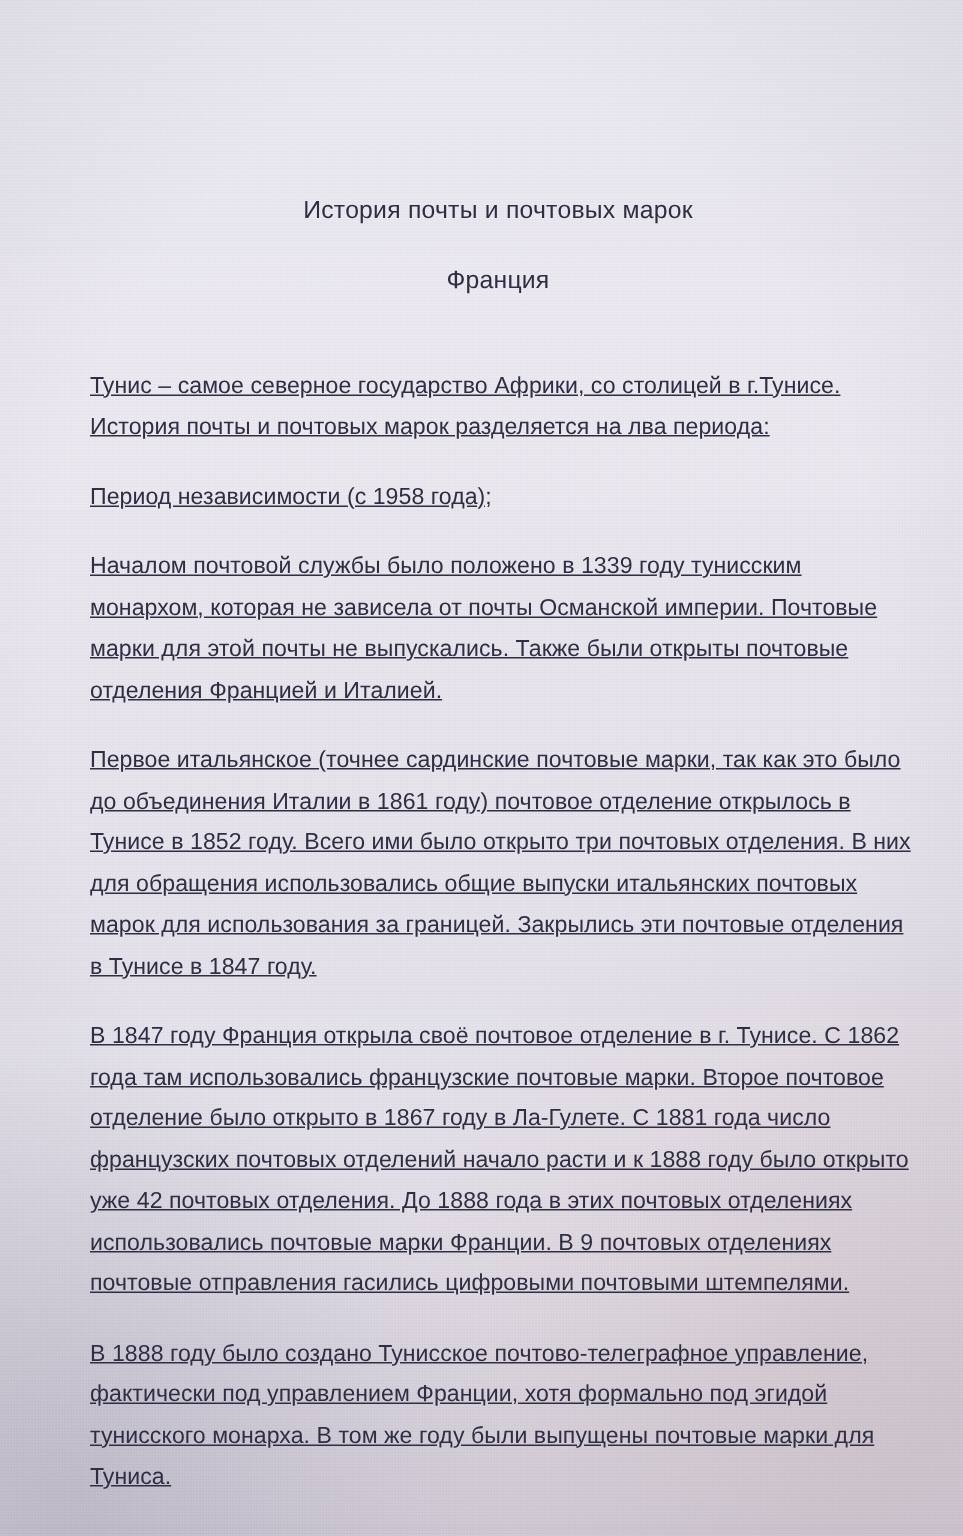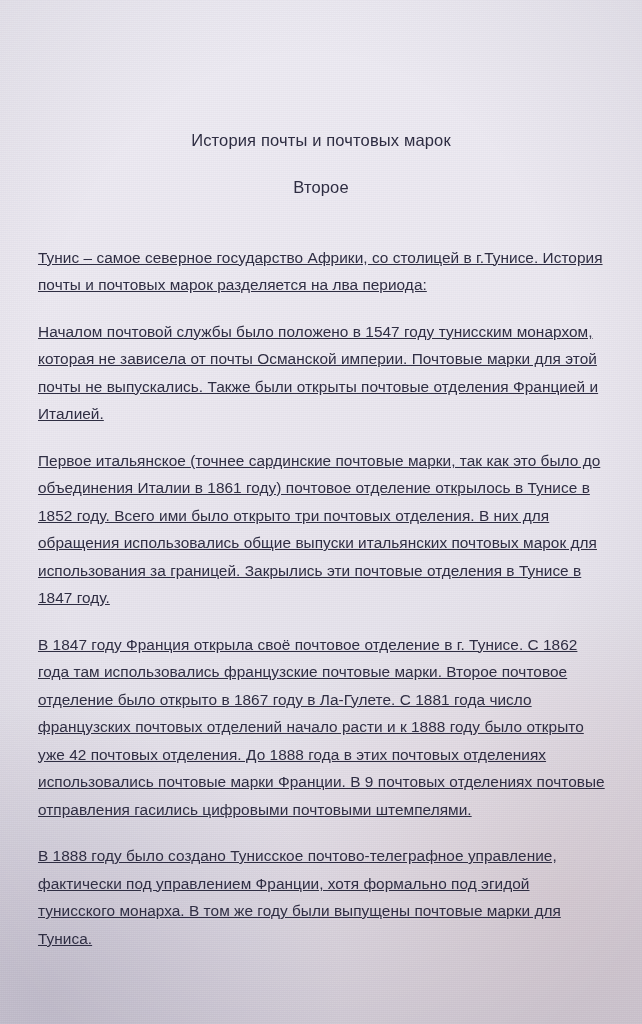--- a/index.html
+++ b/index.html
@@ -23,20 +23,21 @@
     height: 1024px;
     box-sizing: border-box;
     background:
       
       radial-gradient(ellipse 70% 45% at 88% 88%, rgba(216,200,205,0.55) 0%, rgba(216,200,205,0) 72%),
       
       radial-gradient(ellipse 60% 38% at 8% 97%, rgba(176,172,192,0.42) 0%, rgba(176,172,192,0) 75%),
       
       linear-gradient(174deg, #ebe9f1 0%, #e9e6ee 34%, #e4e1ea 62%, #ded9e3 84%, #d6d0db 100%);
     overflow: hidden;
+    padding-left: 22px;
   }
 
   
   .grain {
     position: absolute;
     inset: 0;
     pointer-events: none;
     opacity: 0.30;
     background-image:
       repeating-linear-gradient(0deg, rgba(255,255,255,0.22) 0px, rgba(255,255,255,0.22) 1px, rgba(140,135,155,0.07) 1px, rgba(140,135,155,0.07) 2px),
@@ -107,29 +108,30 @@
 <body>
 
 <div class="page">
 
   <div class="grain"></div>
 
   <div class="content">
 
     <h1 class="doc-title">История почты и почтовых марок</h1>
 
-    <h2 class="doc-subtitle">Второе</h2>
+    <h2 class="doc-subtitle">Франция</h2>
 
     <div class="body-block">
 
       <p class="para">Тунис – самое северное государство Африки, со столицей в г.Тунисе. История почты и почтовых марок разделяется на лва периода:</p>
 
 
+      <p class="para">Период независимости (с 1958 года);</p>
 
-      <p class="para">Началом почтовой службы было положено в 1547 году тунисским монархом, которая не зависела от почты Османской империи. Почтовые марки для этой почты не выпускались. Также были открыты почтовые отделения Францией и Италией.</p>
+      <p class="para">Началом почтовой службы было положено в 1339 году тунисским монархом, которая не зависела от почты Османской империи. Почтовые марки для этой почты не выпускались. Также были открыты почтовые отделения Францией и Италией.</p>
 
       <p class="para">Первое  итальянское (точнее сардинские почтовые марки, так как это было до объединения Италии в 1861 году)  почтовое отделение открылось в Тунисе в 1852 году. Всего ими было открыто три почтовых отделения. В них для обращения использовались общие выпуски итальянских почтовых марок для использования за границей. Закрылись эти почтовые  отделения в Тунисе в 1847 году.</p>
 
       <p class="para">В 1847 году Франция открыла своё почтовое отделение в г. Тунисе. С 1862 года там использовались французские почтовые марки. Второе почтовое отделение было открыто в 1867 году в Ла-Гулете. С 1881 года число французских почтовых отделений начало расти и к 1888 году было открыто уже 42 почтовых отделения. До 1888 года в этих почтовых отделениях использовались почтовые марки Франции. В 9 почтовых отделениях почтовые отправления гасились цифровыми почтовыми штемпелями.</p>
 
       <p class="para">В 1888 году было создано Тунисское почтово-телеграфное управление, фактически под управлением Франции, хотя формально под  эгидой тунисского монарха. В том же году были выпущены почтовые марки для Туниса.</p>
 
     </div>
   </div>
 

